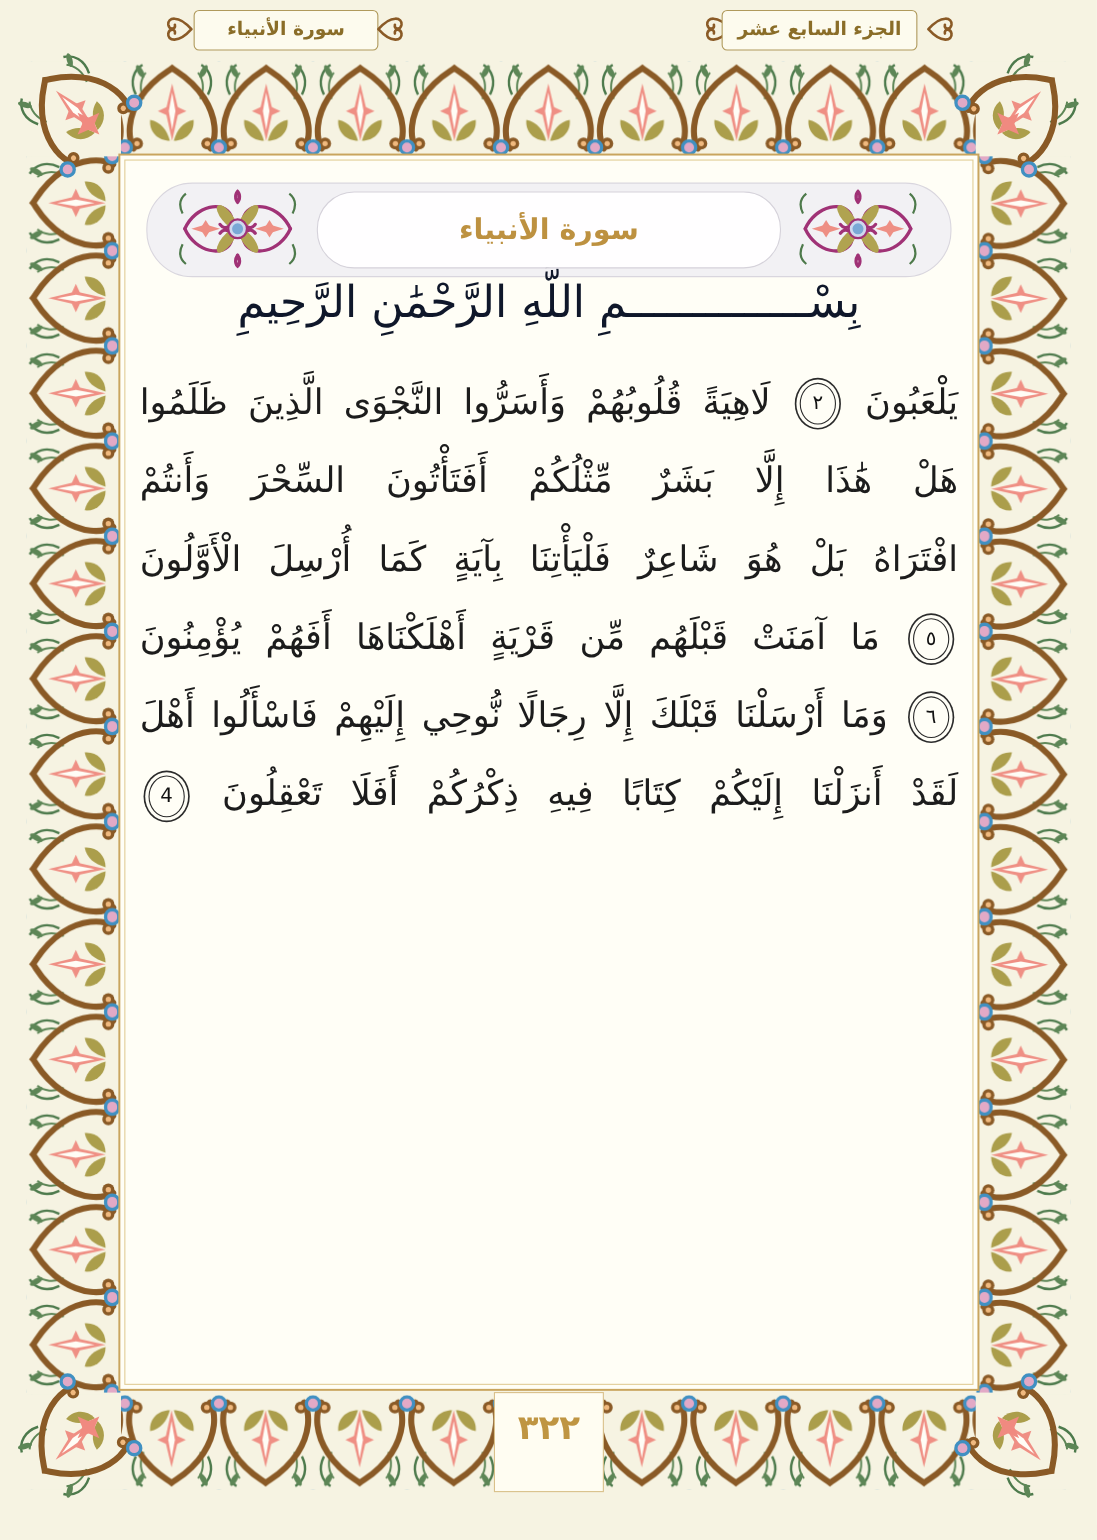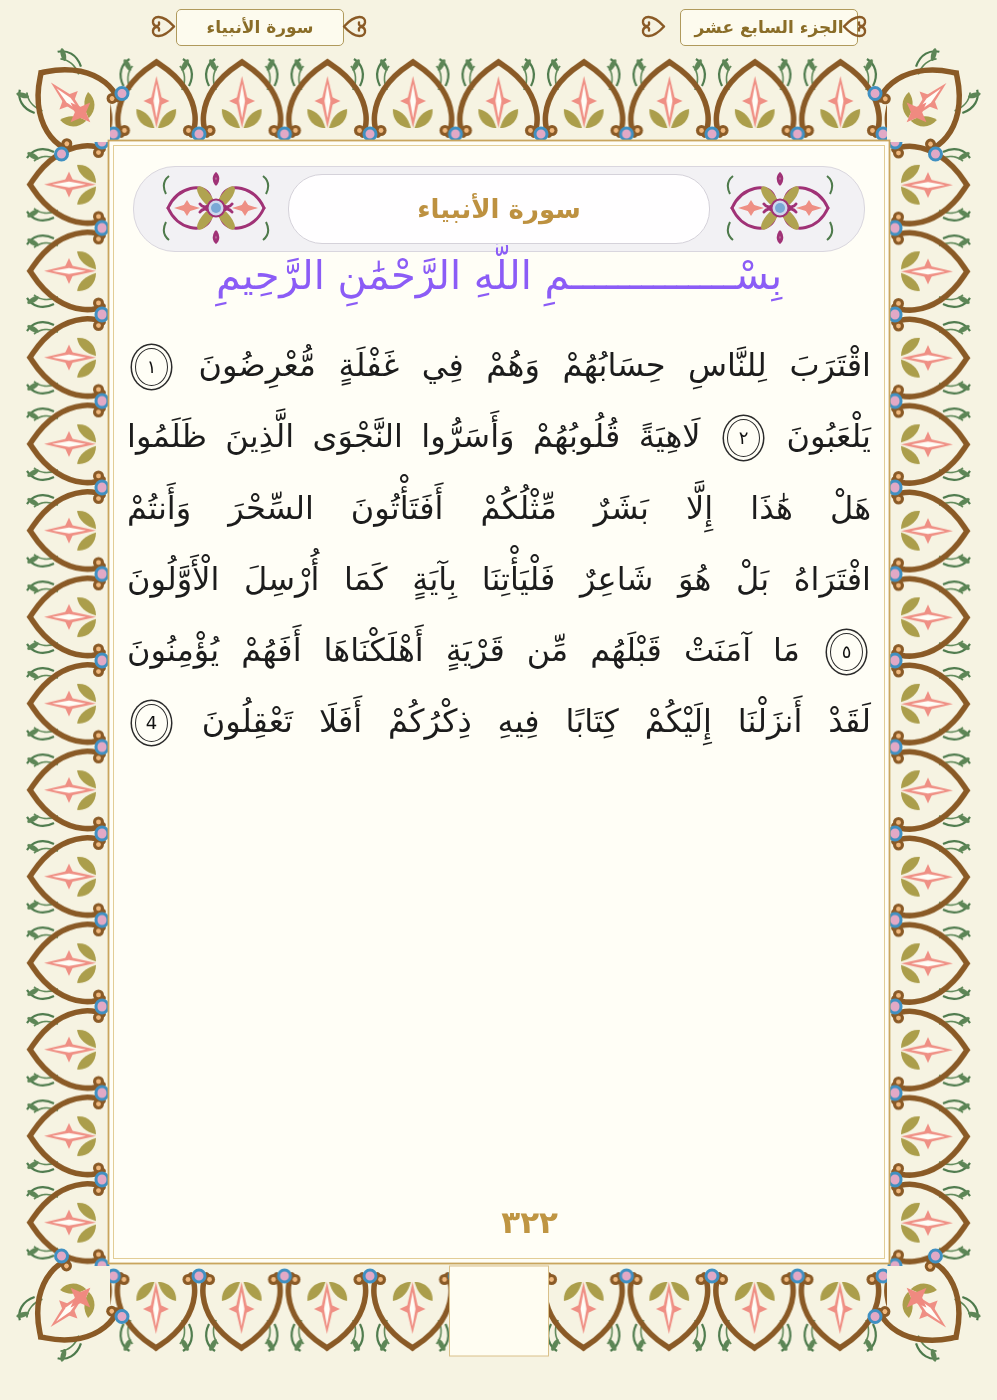--- a/index.html
+++ b/index.html
@@ -16,33 +16,33 @@
   
   .banner-outer{left:133px;top:166px;width:730px;height:84px;background:#f2f1f4;
      border:1px solid #d9d6de;border-radius:42px;z-index:2;}
   .banner-inner{left:288px;top:174px;width:420px;height:68px;background:#fffeff;
      border:1px solid #d5d2da;border-radius:34px;z-index:3;
      display:flex;align-items:center;justify-content:center;}
   .banner-title{font-size:26px;font-weight:bold;color:#bd9140;}
   .medallion{z-index:3;width:112px;height:72px;}
   
   .basmala{left:127px;top:252px;width:744px;text-align:center;font-size:40px;
-     color:#8b5cf6;z-index:2;direction:rtl;}
+     color:#0f172a;z-index:2;direction:rtl;}
   
   .qlines{left:127px;top:330px;width:744px;z-index:2;direction:rtl;}
   .qline{height:71.3px;line-height:71.3px;font-size:32px;color:#1c1c1c;
      text-align:justify;text-align-last:justify;white-space:nowrap;direction:rtl;}
   .qtext{white-space:normal;}
   .verse-badge{display:inline-flex;align-items:center;justify-content:center;
      width:31px;height:36px;border:1.5px solid #2b2b2b;border-radius:50%;
      box-shadow:0 0 0 3px #fffef6,0 0 0 4.5px #2b2b2b;background:#fffef6;
      font-size:18px;color:#111;vertical-align:middle;line-height:1;
      margin:0 8px;}
   
-  .page-number{left:440px;top:1204px;width:118px;font-size:31px;
+  .page-number{left:440px;top:1280px;width:118px;text-align:center;font-size:31px;
      font-weight:bold;color:#bf9542;z-index:2;}
 </style>
 </head>
 <body>
 
 <svg id="frame-svg" width="997" height="1400" viewBox="0 0 997 1400">
   <defs>
 
     <g id="m">
 
@@ -145,21 +145,21 @@
 </div>
 <svg class="bracket" style="left:342px" viewBox="0 0 26 35">
   <g transform="translate(26,0) scale(-1,1)">
   <path d="M24 17.5 C12 4 2 7 3 13.5 C4 18.5 10 18 9 13.5 M24 17.5 C12 31 2 28 3 21.5 C4 16.5 10 17 9 21.5" fill="none" stroke="#8a5a26" stroke-width="2.4" stroke-linecap="round"></path>
     </g>
 </svg>
 
 <svg class="bracket" style="left:640px" viewBox="0 0 26 35">
   <path d="M24 17.5 C12 4 2 7 3 13.5 C4 18.5 10 18 9 13.5 M24 17.5 C12 31 2 28 3 21.5 C4 16.5 10 17 9 21.5" fill="none" stroke="#8a5a26" stroke-width="2.4" stroke-linecap="round"></path>
 </svg>
-<div class="cartouche" style="left:680px;width:176px">
+<div class="cartouche" style="left:656px;width:176px">
   <span class="cartouche-label">الجزء السابع عشر</span>
 </div>
 <svg class="bracket" style="left:842px" viewBox="0 0 26 35">
   <g transform="translate(26,0) scale(-1,1)">
   <path d="M24 17.5 C12 4 2 7 3 13.5 C4 18.5 10 18 9 13.5 M24 17.5 C12 31 2 28 3 21.5 C4 16.5 10 17 9 21.5" fill="none" stroke="#8a5a26" stroke-width="2.4" stroke-linecap="round"></path>
     </g>
 </svg>
 
 <div class="abs banner-outer"></div>
 <svg class="abs medallion" style="left:160px;top:172px" viewBox="0 0 112 72">
@@ -223,21 +223,21 @@
     <path d="M106 22 C110 14 108 8 103 4"></path>
       <path d="M106 50 C110 58 108 64 103 68"></path>
   </g>
   <circle cx="56" cy="36" r="8.5" fill="#cfd9ee" stroke="#a03276" stroke-width="2"></circle>
   <circle cx="56" cy="36" r="5" fill="#7aa8d6"></circle>
 </svg>
 
 <div class="abs basmala">بِسْــــــــــــــمِ اللَّهِ الرَّحْمَٰنِ الرَّحِيمِ</div>
 
 <div class="abs qlines">
-    <div class="qline"><span class="qtext">اقْتَرَبَ لِلنَّاسِ حِسَابُهُمْ وَهُمْ فِي غَفْلَةٍ مُّعْرِضُونَ</span> <span class="verse-badge">١</span></div>
     <div class="qline"><span class="qtext">يَلْعَبُونَ</span> <span class="verse-badge">٢</span> <span class="qtext">لَاهِيَةً قُلُوبُهُمْ وَأَسَرُّوا النَّجْوَى الَّذِينَ ظَلَمُوا</span></div>
     <div class="qline"><span class="qtext">هَلْ هَٰذَا إِلَّا بَشَرٌ مِّثْلُكُمْ أَفَتَأْتُونَ السِّحْرَ وَأَنتُمْ</span></div>
     <div class="qline"><span class="qtext">افْتَرَاهُ بَلْ هُوَ شَاعِرٌ فَلْيَأْتِنَا بِآيَةٍ كَمَا أُرْسِلَ الْأَوَّلُونَ</span></div>
     <div class="qline"><span class="verse-badge">٥</span> <span class="qtext">مَا آمَنَتْ قَبْلَهُم مِّن قَرْيَةٍ أَهْلَكْنَاهَا أَفَهُمْ يُؤْمِنُونَ</span></div>
+    <div class="qline"><span class="verse-badge">٦</span> <span class="qtext">وَمَا أَرْسَلْنَا قَبْلَكَ إِلَّا رِجَالًا نُّوحِي إِلَيْهِمْ فَاسْأَلُوا أَهْلَ</span></div>
     <div class="qline"><span class="qtext">لَقَدْ أَنزَلْنَا إِلَيْكُمْ كِتَابًا فِيهِ ذِكْرُكُمْ أَفَلَا تَعْقِلُونَ</span> <span class="verse-badge">4</span></div>
   </div>
 
 <div class="abs page-number">٣٢٢</div>
 
 </body></html>

